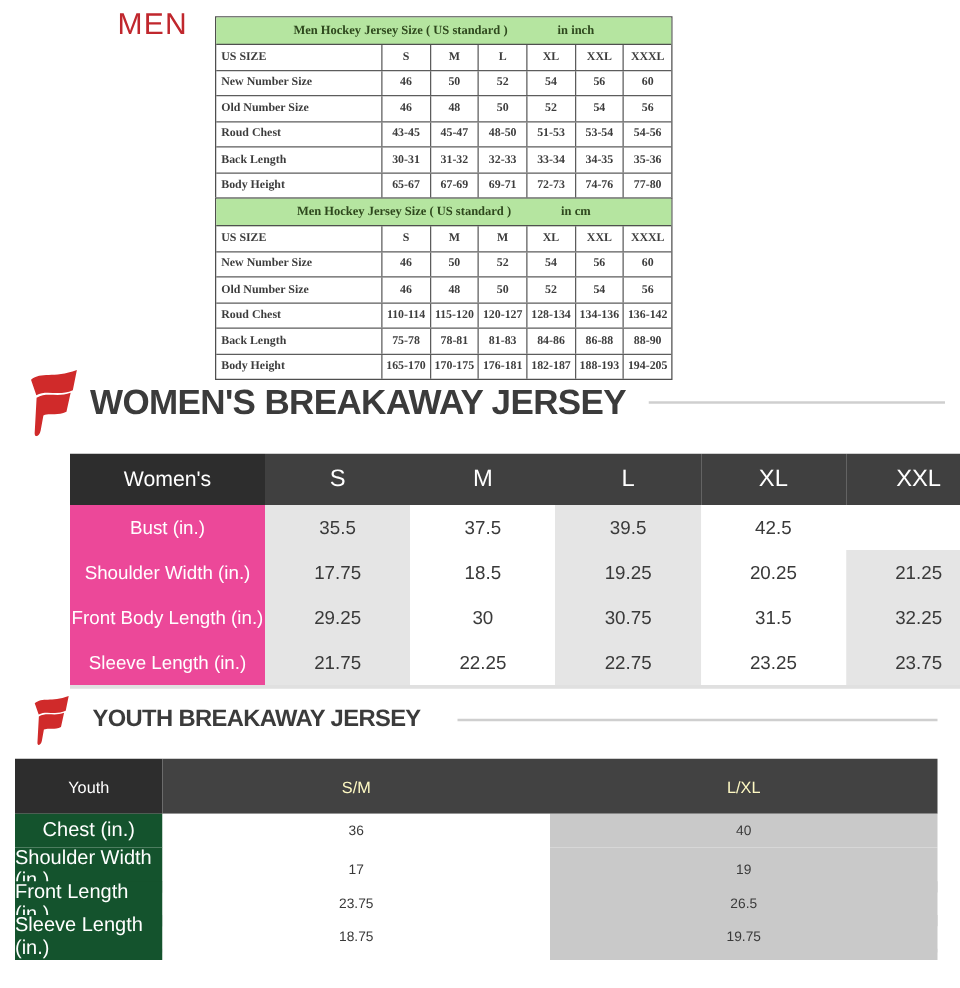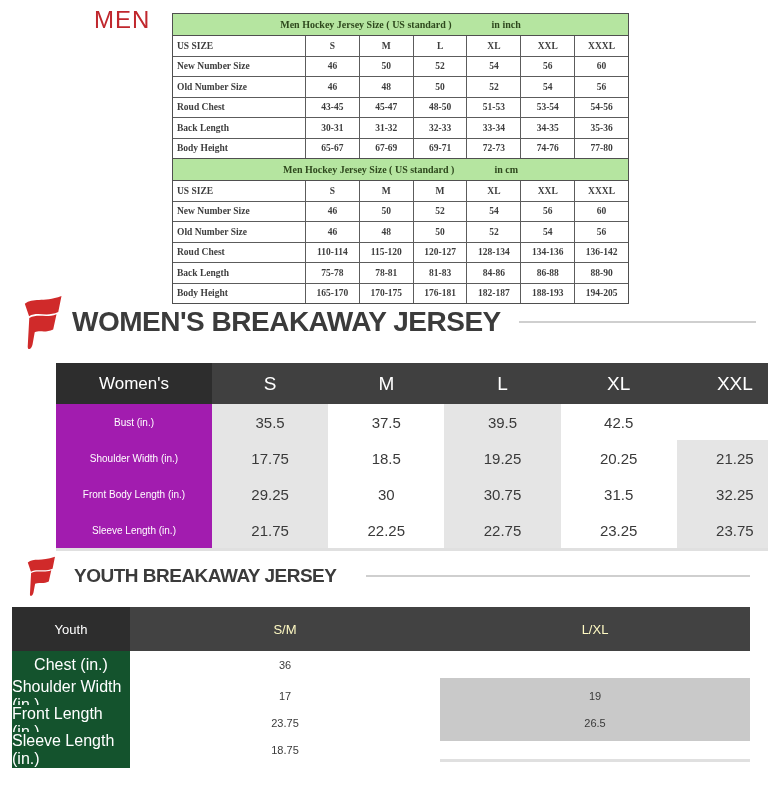--- a/index.html
+++ b/index.html
@@ -2,21 +2,21 @@
 <html><head>
 <meta charset="utf-8">
 <style>
   html,body{margin:0;padding:0;background:#ffffff;}
   body{width:768px;height:790px;position:relative;overflow:hidden;
        font-family:"Liberation Sans",sans-serif;-webkit-font-smoothing:antialiased;}
 
   
   .men-label{position:absolute;left:94px;top:6px;font-size:24px;font-weight:400;
              letter-spacing:1px;color:#c0272d;}
-  .men-tables{position:absolute;left:172px;top:13px;width:457px;}
+  .men-tables{position:absolute;left:172px;top:13px;width:366px;}
   .men-table{border:1px solid #4f4f4f;background:#fff;}
   .men-table + .men-table{margin-top:-1px;}
   .mt-title{height:21px;background:#b5e5a0;display:flex;align-items:center;
             justify-content:center;gap:40px;border-bottom:1px solid #4f4f4f;
             font-family:"Liberation Serif",serif;font-weight:bold;font-size:10px;color:#2e481d;}
   .mt-row{display:grid;grid-template-columns:132px repeat(6,1fr);height:19.5px;}
   .mt-row + .mt-row{border-top:1px solid #5c5c5c;}
   .mt-cell{display:flex;align-items:center;overflow:hidden;
            font-family:"Liberation Serif",serif;font-weight:bold;font-size:9.5px;color:#3d3d3d;}
   .mt-label{padding-left:4px;}
@@ -33,21 +33,21 @@
   .logo svg{display:block;}
 
   
   .w-table{position:absolute;left:10px;top:363px;width:737px;border-bottom:3px solid #e0e0e0;margin-left:46px;}
   .w-row{display:grid;grid-template-columns:156px repeat(5,1fr);}
   .w-head{height:41px;}
   .w-row:not(.w-head){height:36px;}
   .w-cell{display:flex;align-items:center;justify-content:center;}
   .w-corner{background:#2d2d2d;color:#fff;font-size:17px;}
   .w-colhead{background:#404040;color:#fff;font-size:19px;}
-  .w-label{background:#a21caf;color:#fff;font-size:10px;}
+  .w-label{background:#ec4899;color:#fff;font-size:15px;}
   .w-val{font-size:15px;color:#3a3a3a;background:#fff;}
   .w-val.shade{background:#e5e5e5;}
 
   
   .y-table{position:absolute;left:12px;top:607px;width:738px;border-bottom:3px solid #e0e0e0;}
   .y-row{display:grid;grid-template-columns:118px 1fr 1fr;}
   .y-head{height:44px;}
   .y-row:not(.y-head){height:27px;}
   .y-cell{display:flex;align-items:center;justify-content:center;}
   .y-corner{background:#2d2d2d;color:#fff;font-size:13px;}
@@ -253,28 +253,30 @@
 
 <div class="y-table">
     <div class="y-row y-head">
       <div class="y-cell y-corner">Youth</div>
       <div class="y-cell y-colhead">S/M</div>
       <div class="y-cell y-colhead">L/XL</div>
     </div>
     <div class="y-row">
       <div class="y-cell y-label">Chest (in.)</div>
       <div class="y-cell y-val">36</div>
+      <div class="y-cell y-val shade">40</div>
     </div>
     <div class="y-row">
       <div class="y-cell y-label">Shoulder Width (in.)</div>
       <div class="y-cell y-val">17</div>
       <div class="y-cell y-val shade">19</div>
     </div>
     <div class="y-row">
       <div class="y-cell y-label">Front Length (in.)</div>
       <div class="y-cell y-val">23.75</div>
       <div class="y-cell y-val shade">26.5</div>
     </div>
     <div class="y-row">
       <div class="y-cell y-label">Sleeve Length (in.)</div>
       <div class="y-cell y-val">18.75</div>
+      <div class="y-cell y-val shade">19.75</div>
     </div>
   </div>
 
 </body></html>

